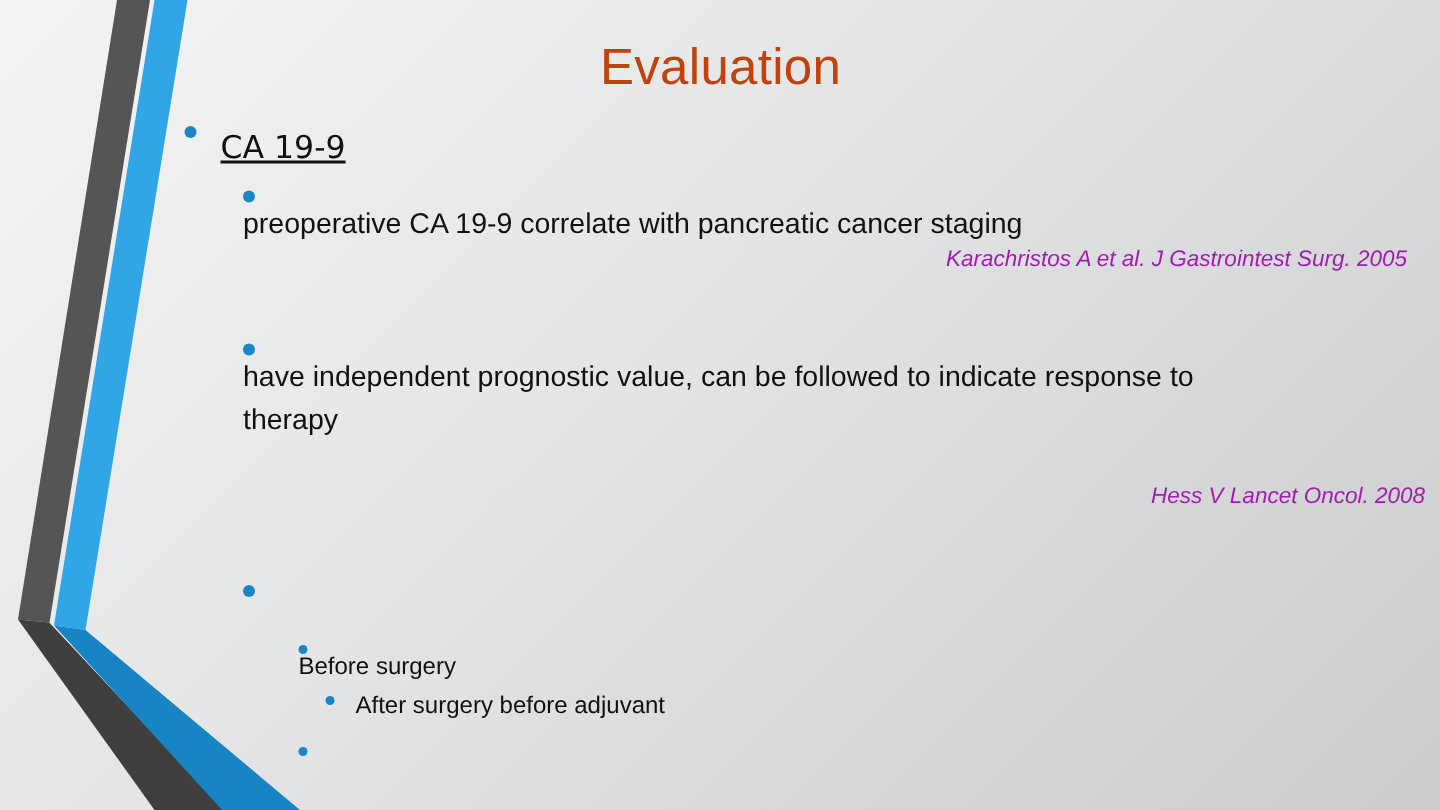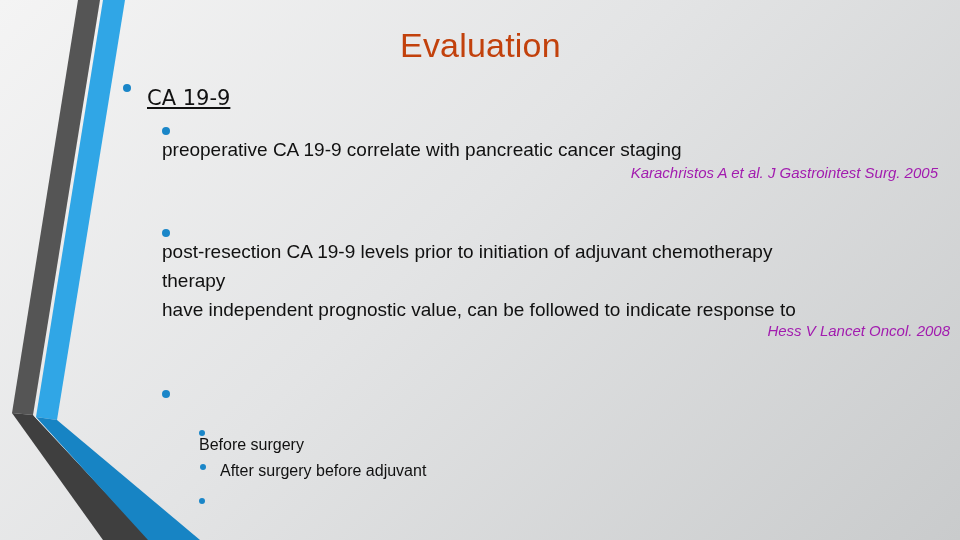--- a/index.html
+++ b/index.html
@@ -52,34 +52,33 @@
 
 <div class="bullet-line l2" style="left:162px; top:123px;">
   <span class="dot" style="width:8px;height:8px;margin-top:4px;margin-right:13px;"></span>
   <span>preoperative CA 19-9 correlate with pancreatic cancer staging</span>
 </div>
 <div class="ref" style="right:22px; top:164px;">Karachristos A et al. J Gastrointest Surg. 2005</div>
 
 <div class="bullet-line l2" style="left:162px; top:225px;">
   <span class="dot" style="width:8px;height:8px;margin-top:4px;margin-right:13px;"></span>
   <div>
-    <div>post-resection CA 19-9 levels prior to initiation of adjuvant chemotherapy</div>
+    <div>have independent prognostic value, can be followed to indicate response to</div>
     <div>therapy</div>
-    <div>have independent prognostic value, can be followed to indicate response to</div>
   </div>
 </div>
 <div class="ref" style="right:10px; top:322px;">Hess V Lancet Oncol. 2008</div>
 
 <div class="bullet-line l2" style="left:162px; top:386px;">
   <span class="dot" style="width:8px;height:8px;margin-top:4px;margin-right:13px;"></span>
 </div>
 
 <div class="bullet-line l3" style="left:199px; top:428px;flex-direction:column;">
   <span class="dot" style="width:6px;height:6px;margin-top:2px;margin-right:14px;"></span>
   <span>Before surgery</span>
 </div>
-<div class="bullet-line l3" style="left:200px; top:462px;text-align:right;">
+<div class="bullet-line l3" style="left:217px; top:462px;text-align:right;">
   <span class="dot" style="width:6px;height:6px;margin-top:2px;margin-right:14px;"></span>
   <span>After surgery before adjuvant</span>
 </div>
 <div class="bullet-line l3" style="left:199px; top:496px;">
   <span class="dot" style="width:6px;height:6px;margin-top:2px;margin-right:14px;"></span>
 </div>
 
 </body></html>

